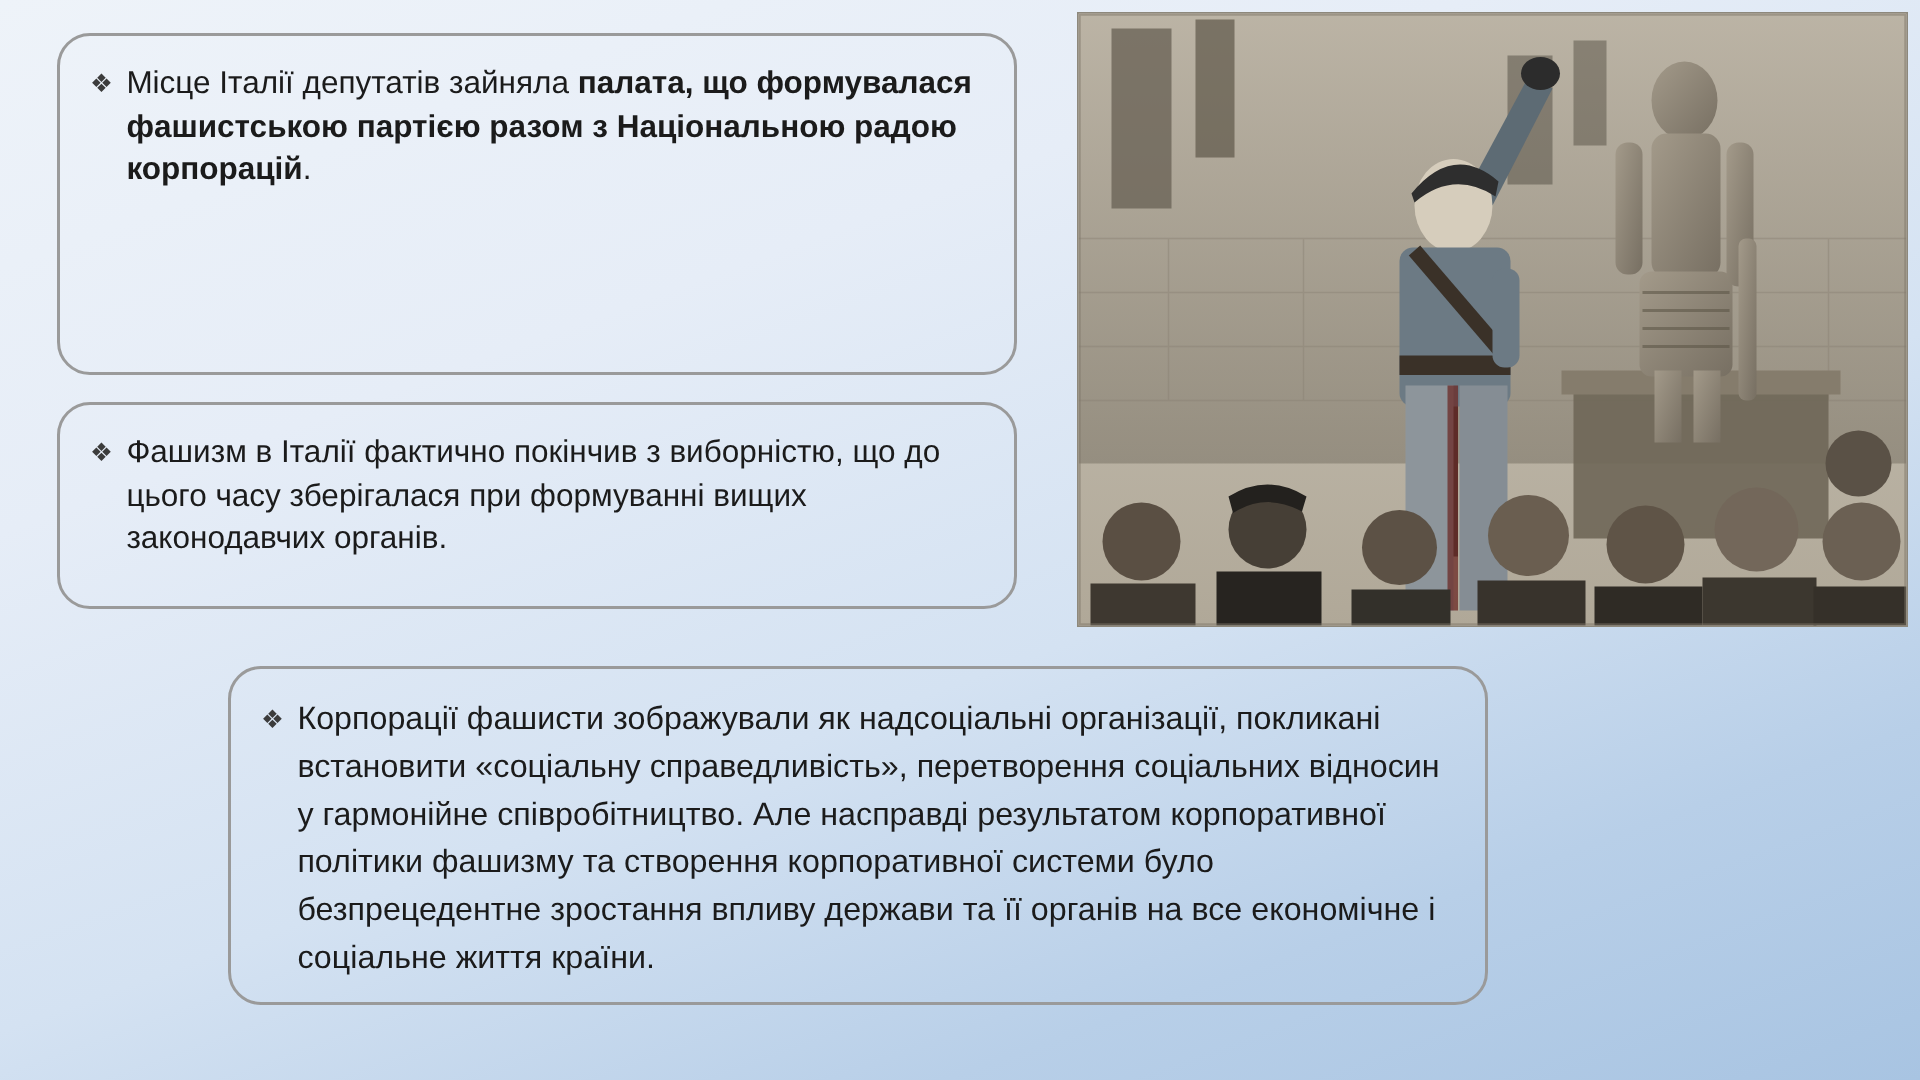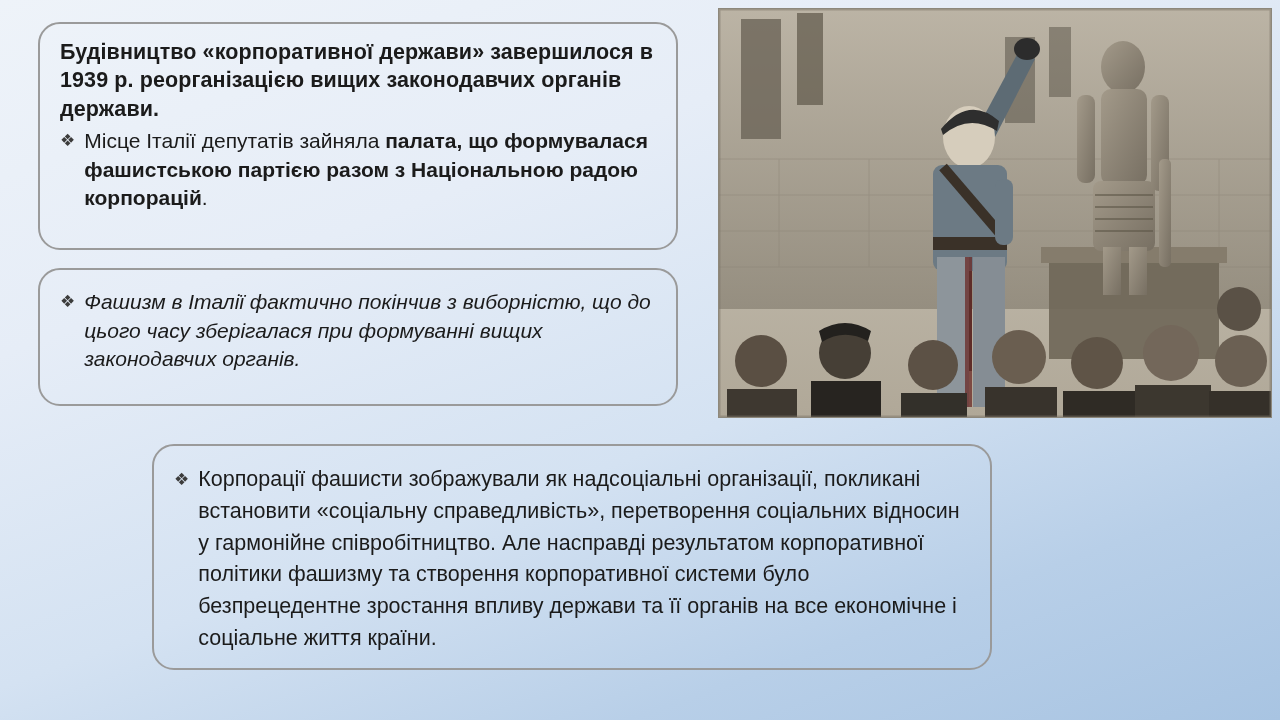--- a/index.html
+++ b/index.html
@@ -78,21 +78,20 @@
     margin-top: 2px;
   }
   .bullet-text {
     flex: 1 1 auto;
     font-size: 21px;
     line-height: 1.36;
     color: #1b1b1b;
   }
   .bullet-text.plain {
     font-weight: normal;
-    font-style: italic;
   }
   .bullet-text b {
     font-weight: bold;
   }
   .b3 .bullet-text {
     font-size: 21.5px;
     line-height: 1.48;
   }
   .b3 .bullet {
     margin-top: 4px;
@@ -112,21 +111,20 @@
   }
   .photo svg { display: block; }
 </style>
 </head>
 <body>
 
 <div class="slide">
 
   <div class="box b1">
     <div class="inner">
-      <p class="line head">Будівництво «корпоративної держави» завершилося в 1939 р. реорганізацією вищих законодавчих  органів держави.</p>
       <div class="bullet-row">
         <span class="bullet">❖</span>
         <span class="bullet-text"><span>Місце Італії депутатів зайняла </span><b>палата, що формувалася фашистською партією разом з Національною радою корпорацій</b><span>.</span></span>
       </div>
     </div>
   </div>
 
   <div class="box b2">
     <div class="inner">
       <div class="bullet-row">

